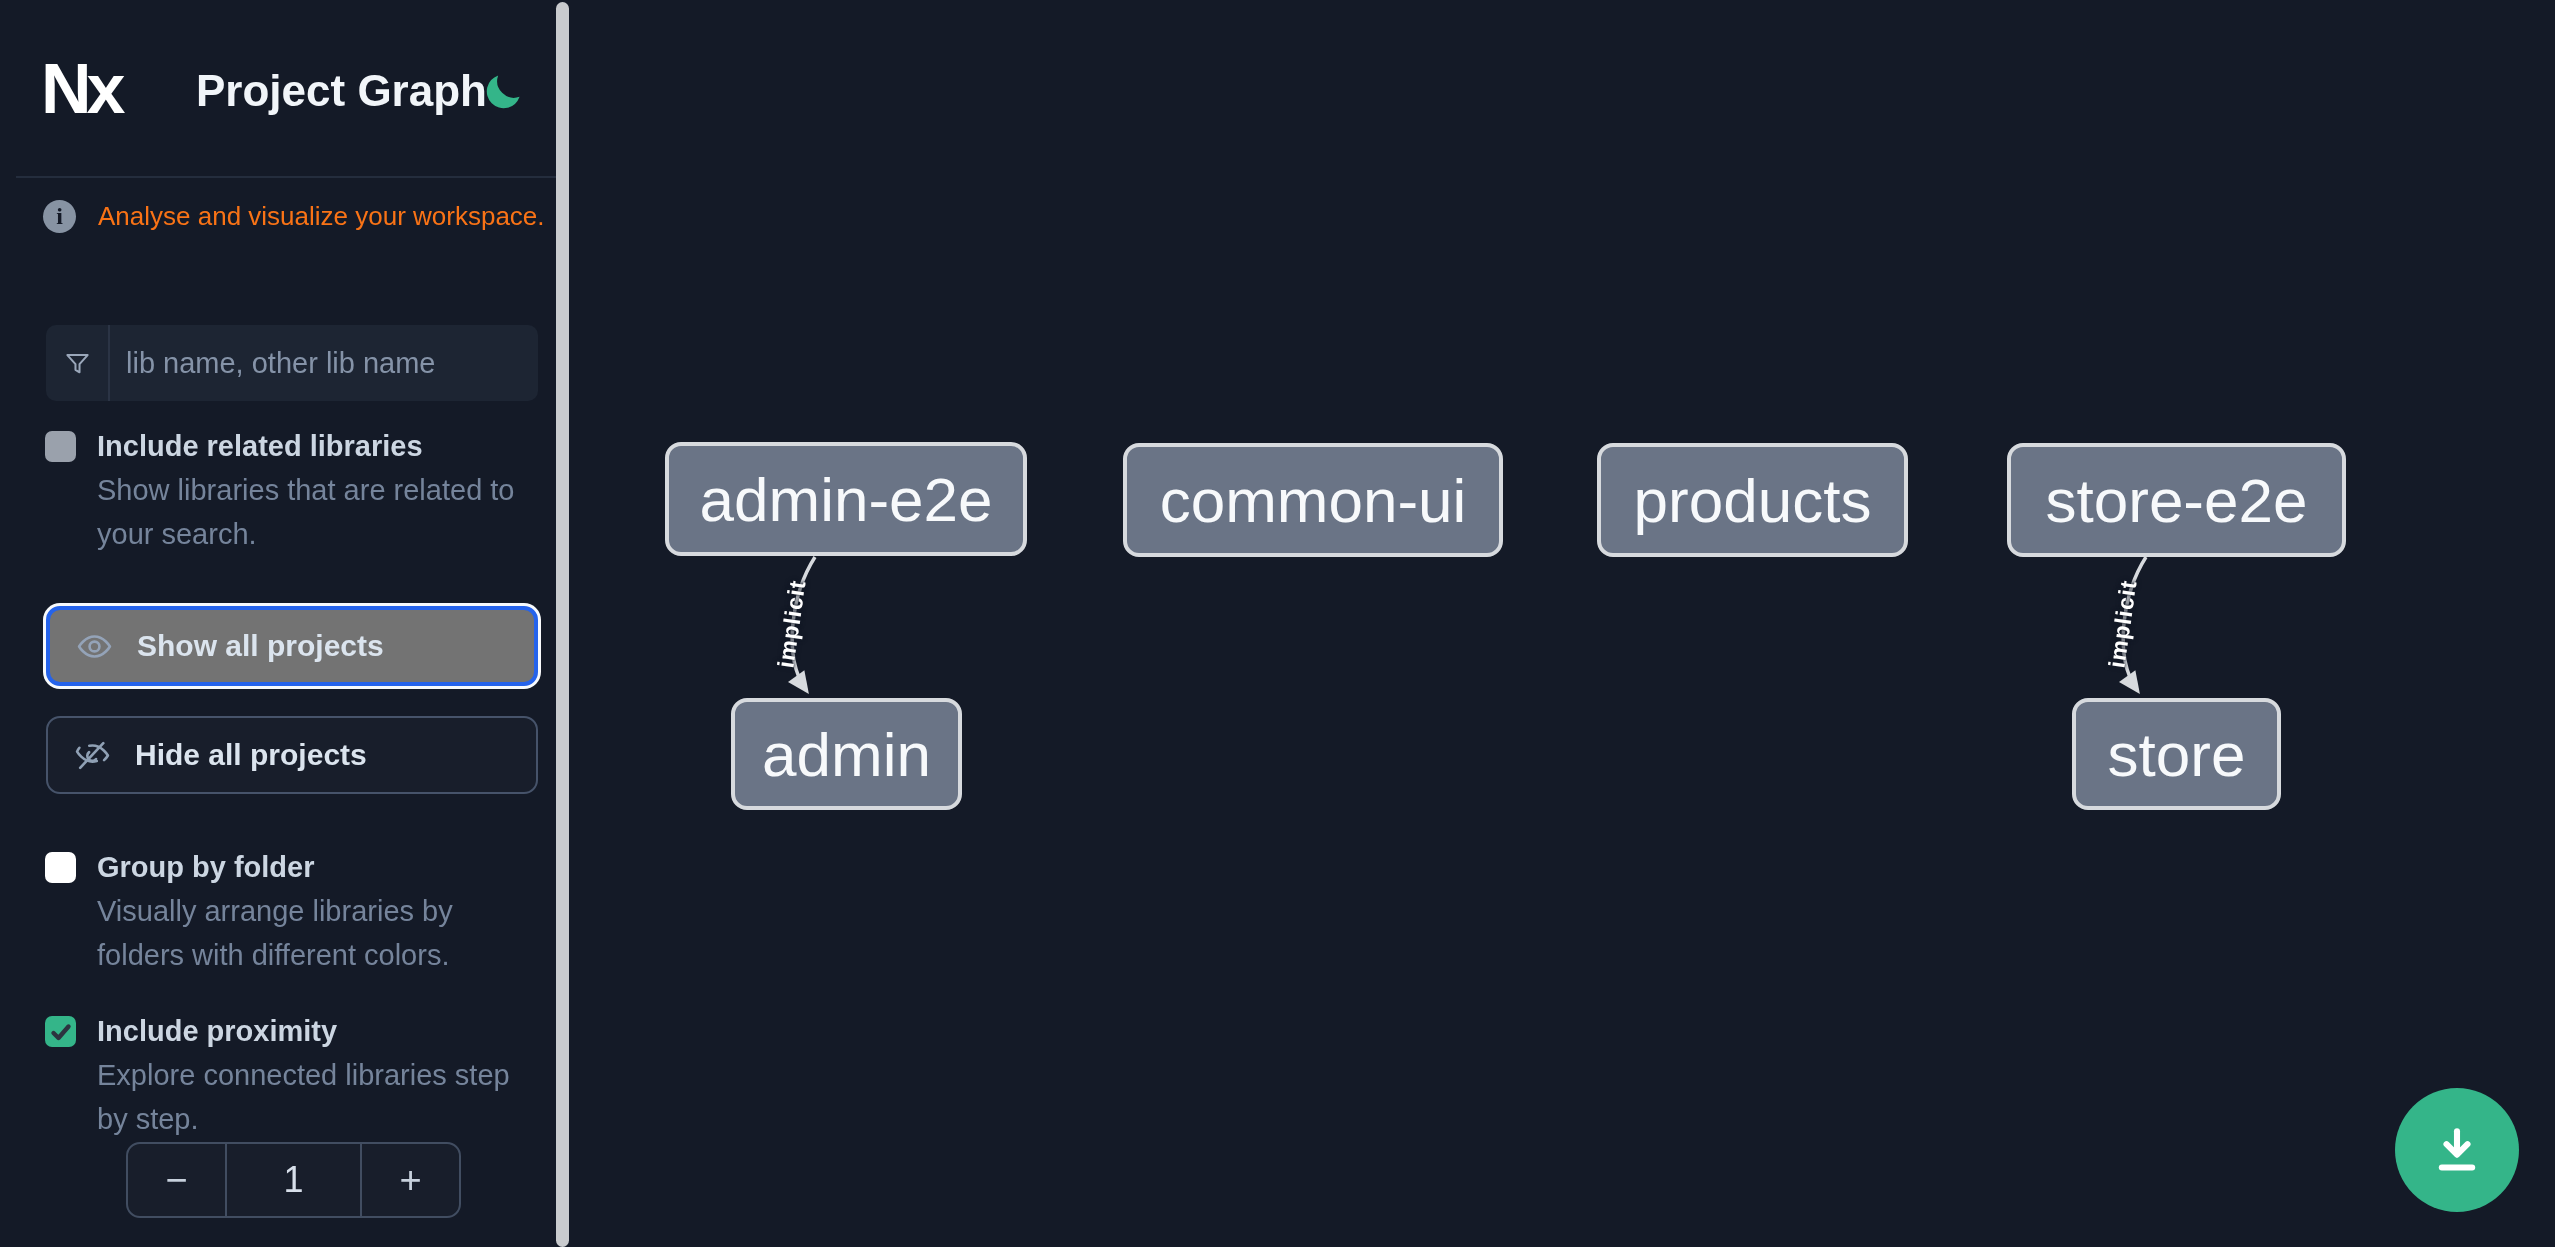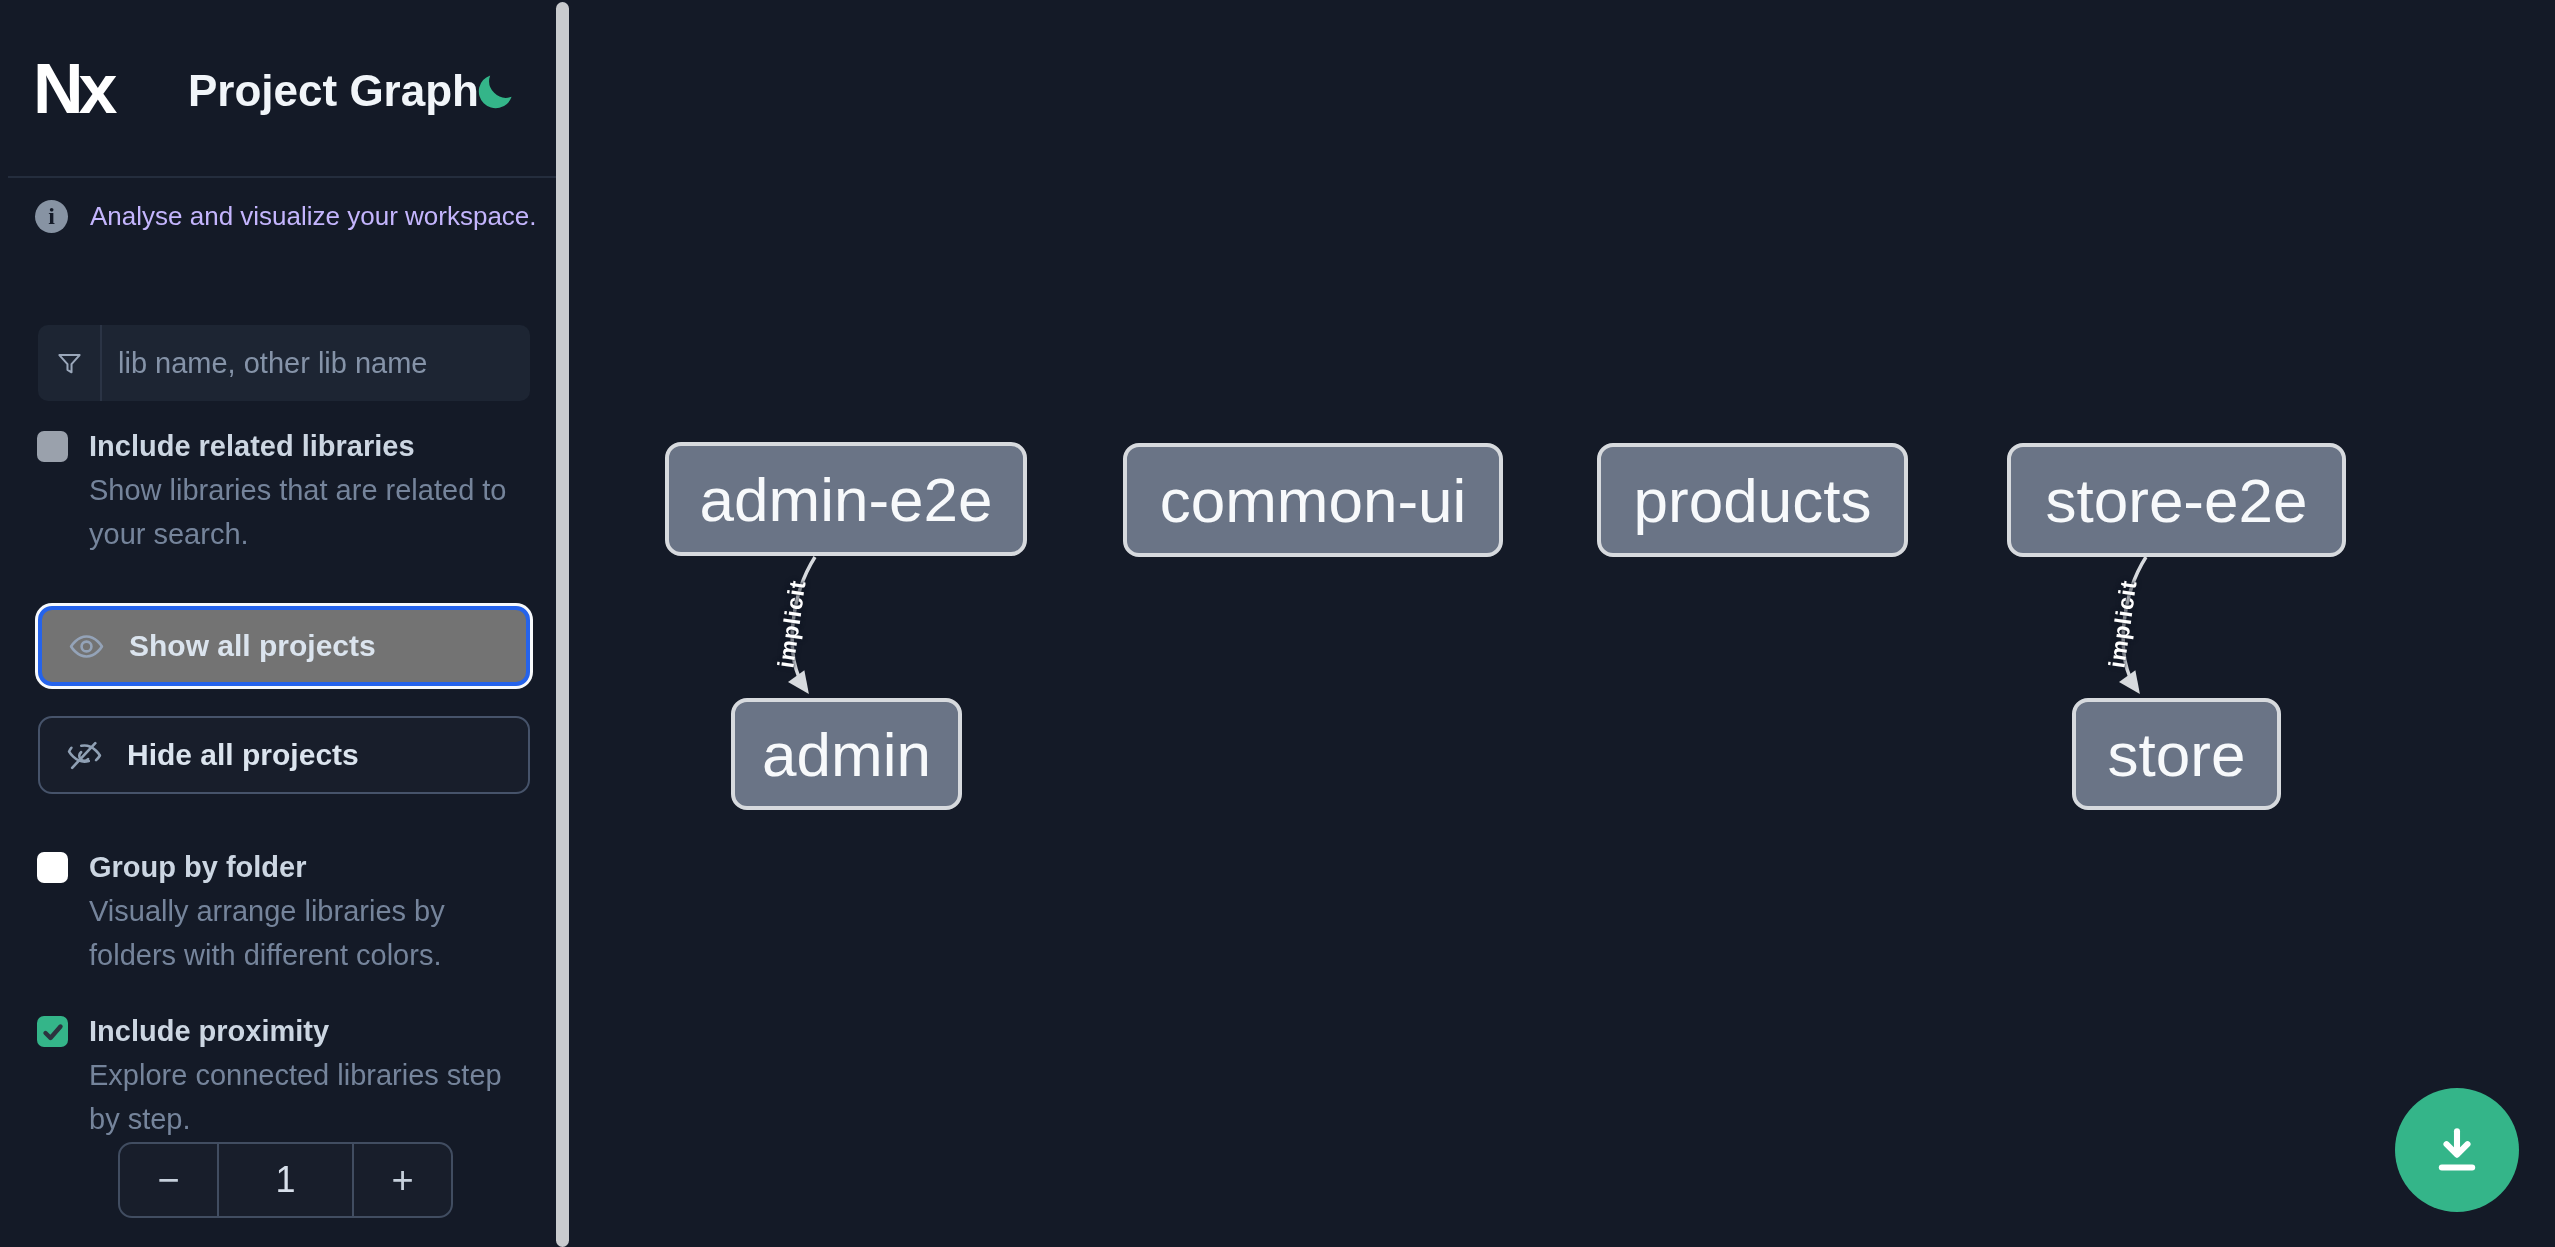--- a/index.html
+++ b/index.html
@@ -1,32 +1,32 @@
 <!DOCTYPE html>
 <html><head>
 <meta charset="utf-8">
 <style>
   * { margin:0; padding:0; box-sizing:border-box; }
   html,body { width:2555px; height:1247px; overflow:hidden;
     font-family:"Liberation Sans", sans-serif; background:#141a27; }
 
   
-  .sidebar { position:absolute; left:8px; top:0; width:556px; height:921px; background:#141a27; }
+  .sidebar { position:absolute; left:16px; top:0; width:556px; height:921px; background:#141a27; }
   .logo { position:absolute; left:25px; top:52px; width:110px; height:74px;
     color:#ffffff; font-weight:800; font-size:70px; letter-spacing:-5px; line-height:74px; }
   .app-title { position:absolute; left:180px; top:66px; font-size:44px; font-weight:600; color:#f1f5f9; }
   .theme-toggle { position:absolute; left:462px; top:70px; width:48px; height:48px;
     background:none; border:none; cursor:pointer; }
   .header-divider { position:absolute; left:0; top:176px; width:556px; height:2px; background:#242d3d; }
 
   .info-row { position:absolute; left:27px; top:200px; display:flex; align-items:center; gap:22px; }
   .info-icon { width:33px; height:33px; border-radius:50%; background:#8793a3; color:#141a27;
     font-weight:800; font-size:24px; display:flex; align-items:center; justify-content:center;
     font-family:"Liberation Serif", serif; }
-  .info-text { font-size:26px; color:#c4b5fd; }
+  .info-text { font-size:26px; color:#f97316; }
 
   .search-box { position:absolute; left:30px; top:325px; width:492px; height:76px;
     background:#1d2533; border-radius:10px; display:flex; align-items:stretch; overflow:hidden; }
   .search-icon-cell { width:64px; display:flex; align-items:center; justify-content:center;
     border-right:2px solid #2b3445; flex:none; }
   .search-input { flex:1; background:transparent; border:none; outline:none; padding:0 16px;
     font-size:29px; color:#e2e8f0; font-family:"Liberation Sans", sans-serif; }
   .search-input::placeholder { color:#8593a8; }
 
   .opt-row { position:absolute; left:29px; width:505px; display:flex; gap:21px; }

